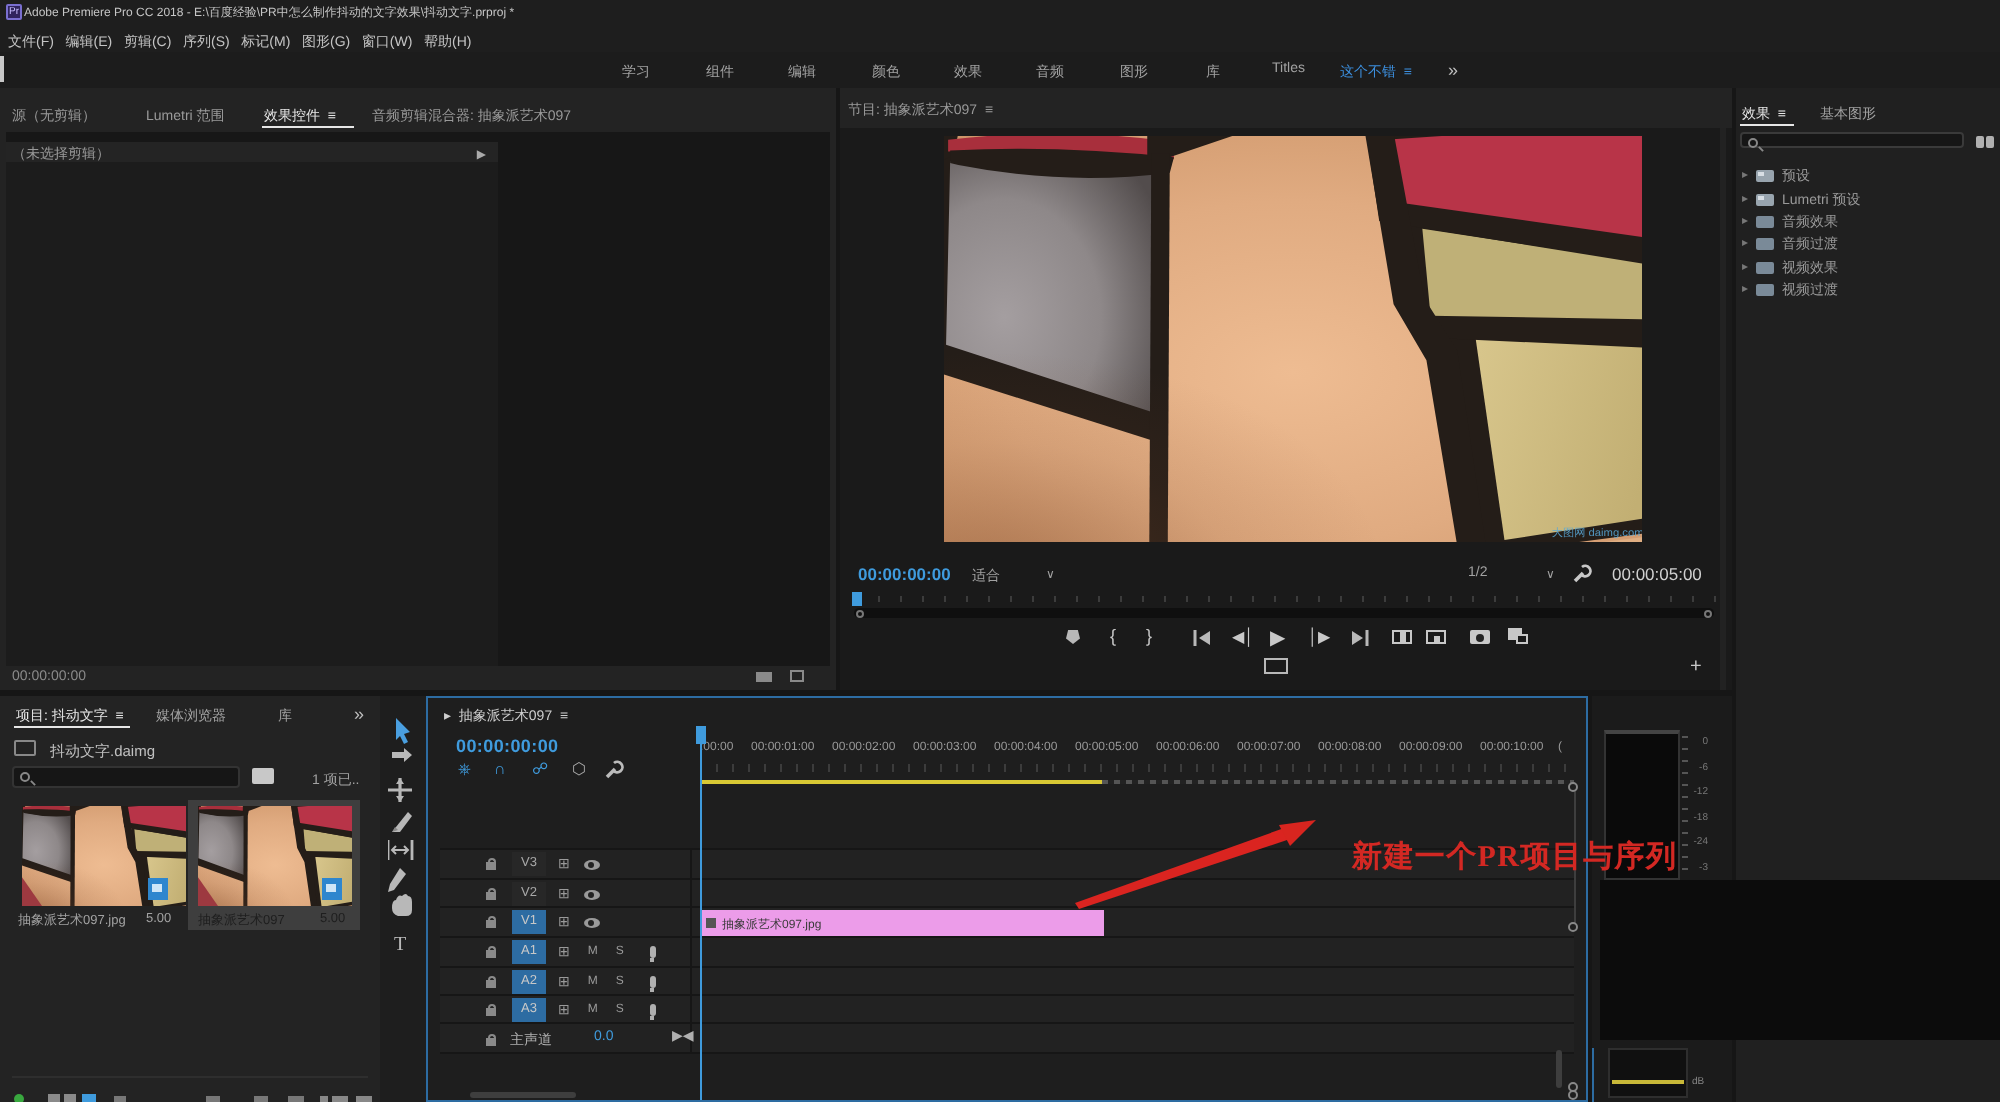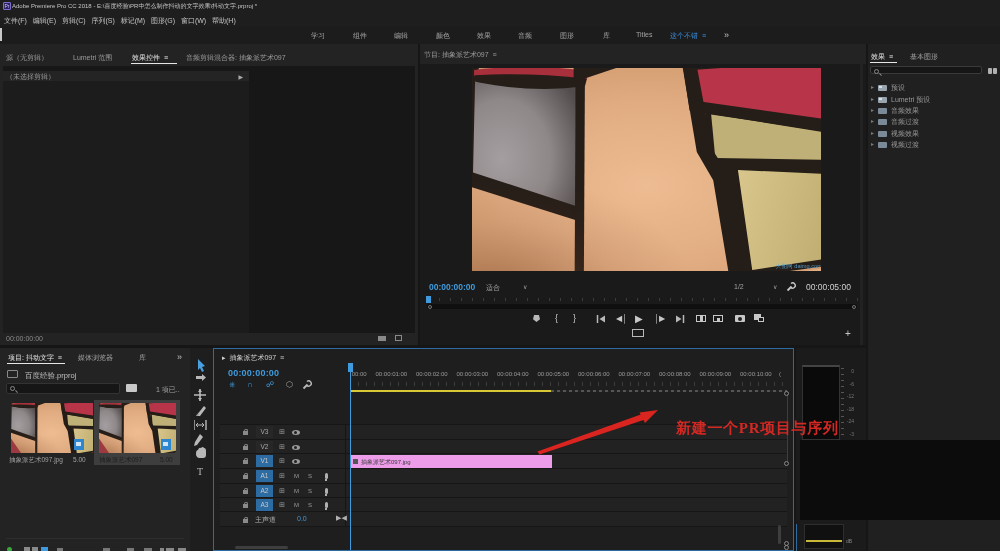--- a/index.html
+++ b/index.html
@@ -171,21 +171,21 @@
   <div class="abs txt" style="left:23px;top:96px;font-size:7px;color:#999;">视频过渡</div>
 </div>
 
 <div class="abs" style="left:0;top:348px;width:190px;height:203px;background:#232323;">
   <div class="abs txt" style="left:8px;top:5px;color:#e6e6e6;">项目: 抖动文字&nbsp; ≡</div>
   <div class="abs" style="left:7px;top:15px;width:58px;height:1px;background:#e6e6e6;"></div>
   <div class="abs txt" style="left:78px;top:5px;">媒体浏览器</div>
   <div class="abs txt" style="left:139px;top:5px;">库</div>
   <div class="abs txt" style="left:177px;top:4px;color:#c0c0c0;font-size:9px;">»</div>
   <div class="abs" style="left:7px;top:22px;width:11px;height:8px;border:1px solid #888;border-radius:1px;"></div>
-  <div class="abs txt" style="left:25px;top:23px;font-size:7.5px;color:#c0c0c0;">百度经验.prproj</div>
+  <div class="abs txt" style="left:25px;top:23px;font-size:7.5px;color:#c0c0c0;">抖动文字.daimg</div>
   <div class="abs" style="left:6px;top:35px;width:114px;height:11px;background:#161616;border:1px solid #333;border-radius:2px;">
     <div class="abs mag" style="left:3px;top:2px;"></div>
   </div>
   <div class="abs" style="left:126px;top:36px;width:11px;height:8px;background:#c8c8c8;border-radius:1px;"></div>
   <div class="abs txt" style="left:156px;top:37px;font-size:7px;">1 项已..</div>
 
   <div class="abs" style="left:94px;top:52px;width:86px;height:65px;background:#3e3e3e;"></div>
   <div class="abs" style="left:11px;top:55px;width:82px;height:50px;overflow:hidden;">
     <svg width="82" height="50" viewBox="0 0 340 207" preserveAspectRatio="none">
           <use href="#art"></use>

